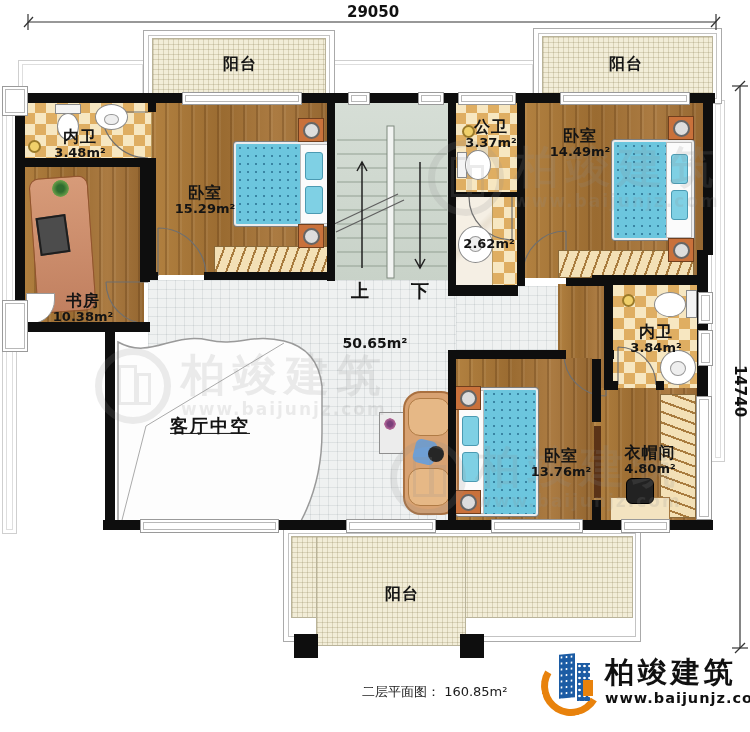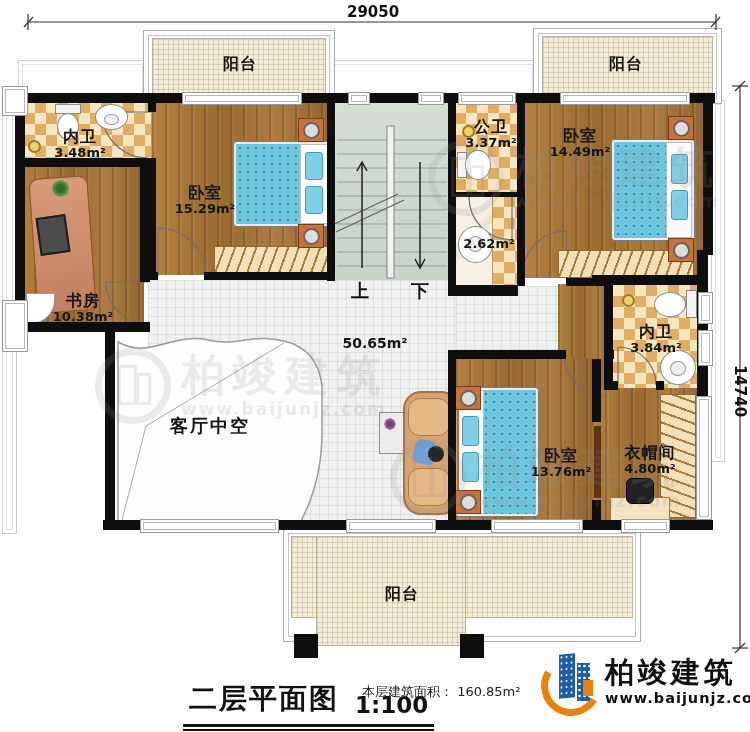--- a/index.html
+++ b/index.html
@@ -334,35 +334,29 @@
     </div>
   <div class="rlabel" style="left:561px;top:463px;">
     <div class="rname">卧室</div>
       <div class="rarea">13.76m²</div>
     </div>
   <div class="rlabel" style="left:650px;top:460px;">
     <div class="rname">衣帽间</div>
       <div class="rarea">4.80m²</div>
     </div>
   <div class="rlabel" style="left:375px;top:343px;"><span class="rarea" style="font-size:14px;">50.65m²</span></div>
-  <div class="rlabel" style="left:210px;top:426px;"><span class="big-cn">客厅中空</span></div>
+  <div class="rlabel" style="left:210px;top:426px;text-decoration:underline;"><span class="big-cn">客厅中空</span></div>
   <div class="rlabel" style="left:361px;top:291px;"><span class="big-cn">上</span></div>
   <div class="rlabel" style="left:421px;top:291px;"><span class="big-cn">下</span></div>
 
   <div class="dim" style="left:347px;top:3px;">29050</div>
   <div class="dim" style="left:714px;top:382px;transform:rotate(90deg);">14740</div>
 
-  <div class="legend" style="left:183px;top:680px;">
-    <div class="title-wrap">
-      <span class="plan-title">二层平面图</span>
-      <span class="plan-scale">1:100</span>
-    </div>
-  </div>
   <div class="legend" style="left:362px;top:682px;">
-    <div class="info-line">本层建筑面积： 160.85m²</div>
+    <div class="info-line">二层平面图： 160.85m²</div>
   </div>
   <div class="legend" style="left:543px;top:652px;width:200px;height:70px;">
     <div class="mark" style="left:0;top:2px;">
       <div class="swoosh"></div>
         <div class="b1"></div>
         <div class="b2"></div>
         <div class="b3"></div>
     </div>
     <div style="position:absolute;left:62px;top:6px;">
       <div class="brand-name">柏竣建筑</div>

